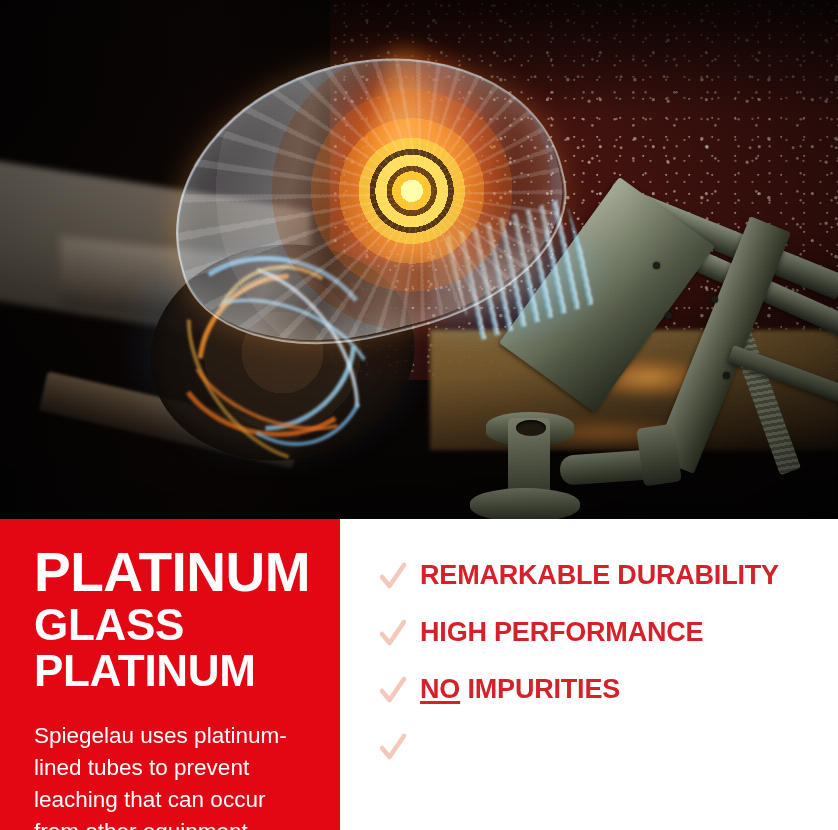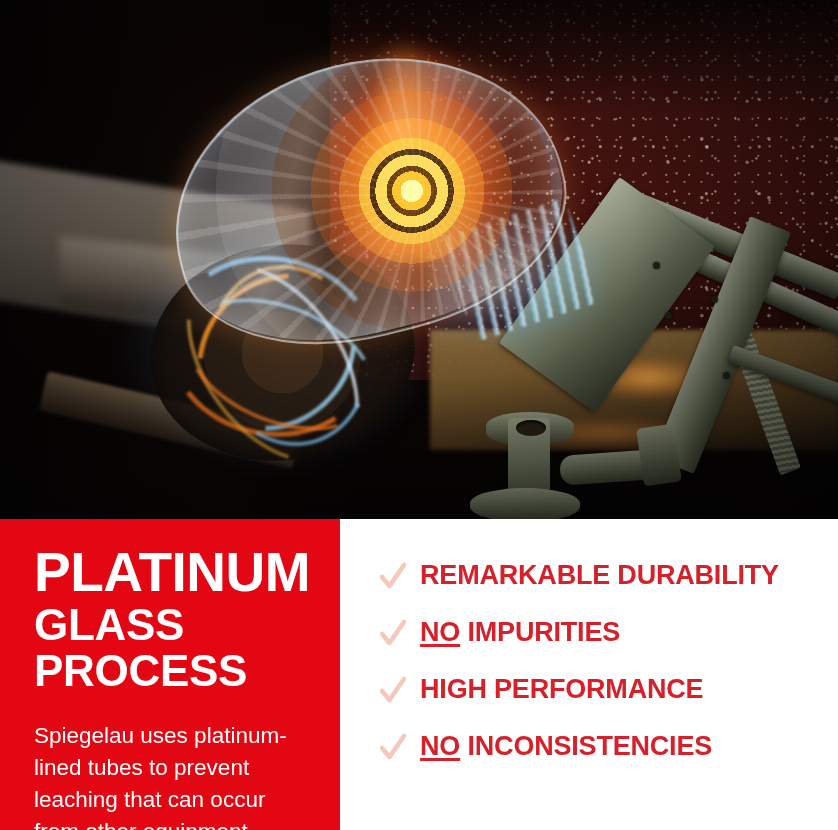--- a/index.html
+++ b/index.html
@@ -468,50 +468,49 @@
     <div class="bowl-rim"></div>
 
     <div class="photo-vignette"></div>
     <div class="photo-grain"></div>
   </div>
 
   <div class="bands">
 
     <div class="red-panel">
       <div class="title-main">PLATINUM</div>
-      <div class="title-sub">GLASS PROCESS</div>
+      <div class="title-sub">GLASS PLATINUM</div>
       <p class="body-copy">Spiegelau uses platinum-lined tubes to prevent leaching that can occur from other equipment linings.</p>
     </div>
 
     <div class="white-panel">
 
       <div class="feature">
         <svg class="check" viewBox="0 0 26 30" aria-hidden="true">
           <path d="M2 16 L9.5 25 L24 4" fill="none" stroke="#F4C9BC" stroke-width="4.6" stroke-linecap="round" stroke-linejoin="round"></path>
         </svg>
         <span class="feature-text">REMARKABLE DURABILITY</span>
       </div>
 
       <div class="feature">
         <svg class="check" viewBox="0 0 26 30" aria-hidden="true">
           <path d="M2 16 L9.5 25 L24 4" fill="none" stroke="#F4C9BC" stroke-width="4.6" stroke-linecap="round" stroke-linejoin="round"></path>
         </svg>
-        <span class="feature-text"><span class="neg">NO</span><span> </span><span>IMPURITIES</span></span>
+        <span class="feature-text">HIGH PERFORMANCE</span>
       </div>
 
       <div class="feature">
         <svg class="check" viewBox="0 0 26 30" aria-hidden="true">
           <path d="M2 16 L9.5 25 L24 4" fill="none" stroke="#F4C9BC" stroke-width="4.6" stroke-linecap="round" stroke-linejoin="round"></path>
         </svg>
-        <span class="feature-text">HIGH PERFORMANCE</span>
+        <span class="feature-text"><span class="neg">NO</span><span> </span><span>IMPURITIES</span></span>
       </div>
 
 
       <div class="feature">
         <svg class="check" viewBox="0 0 26 30" aria-hidden="true">
           <path d="M2 16 L9.5 25 L24 4" fill="none" stroke="#F4C9BC" stroke-width="4.6" stroke-linecap="round" stroke-linejoin="round"></path>
         </svg>
-        <span class="feature-text"><span class="neg">NO</span><span> </span><span>INCONSISTENCIES</span></span>
       </div>
 
     </div>
   </div>
 </div>
 
 </body></html>

